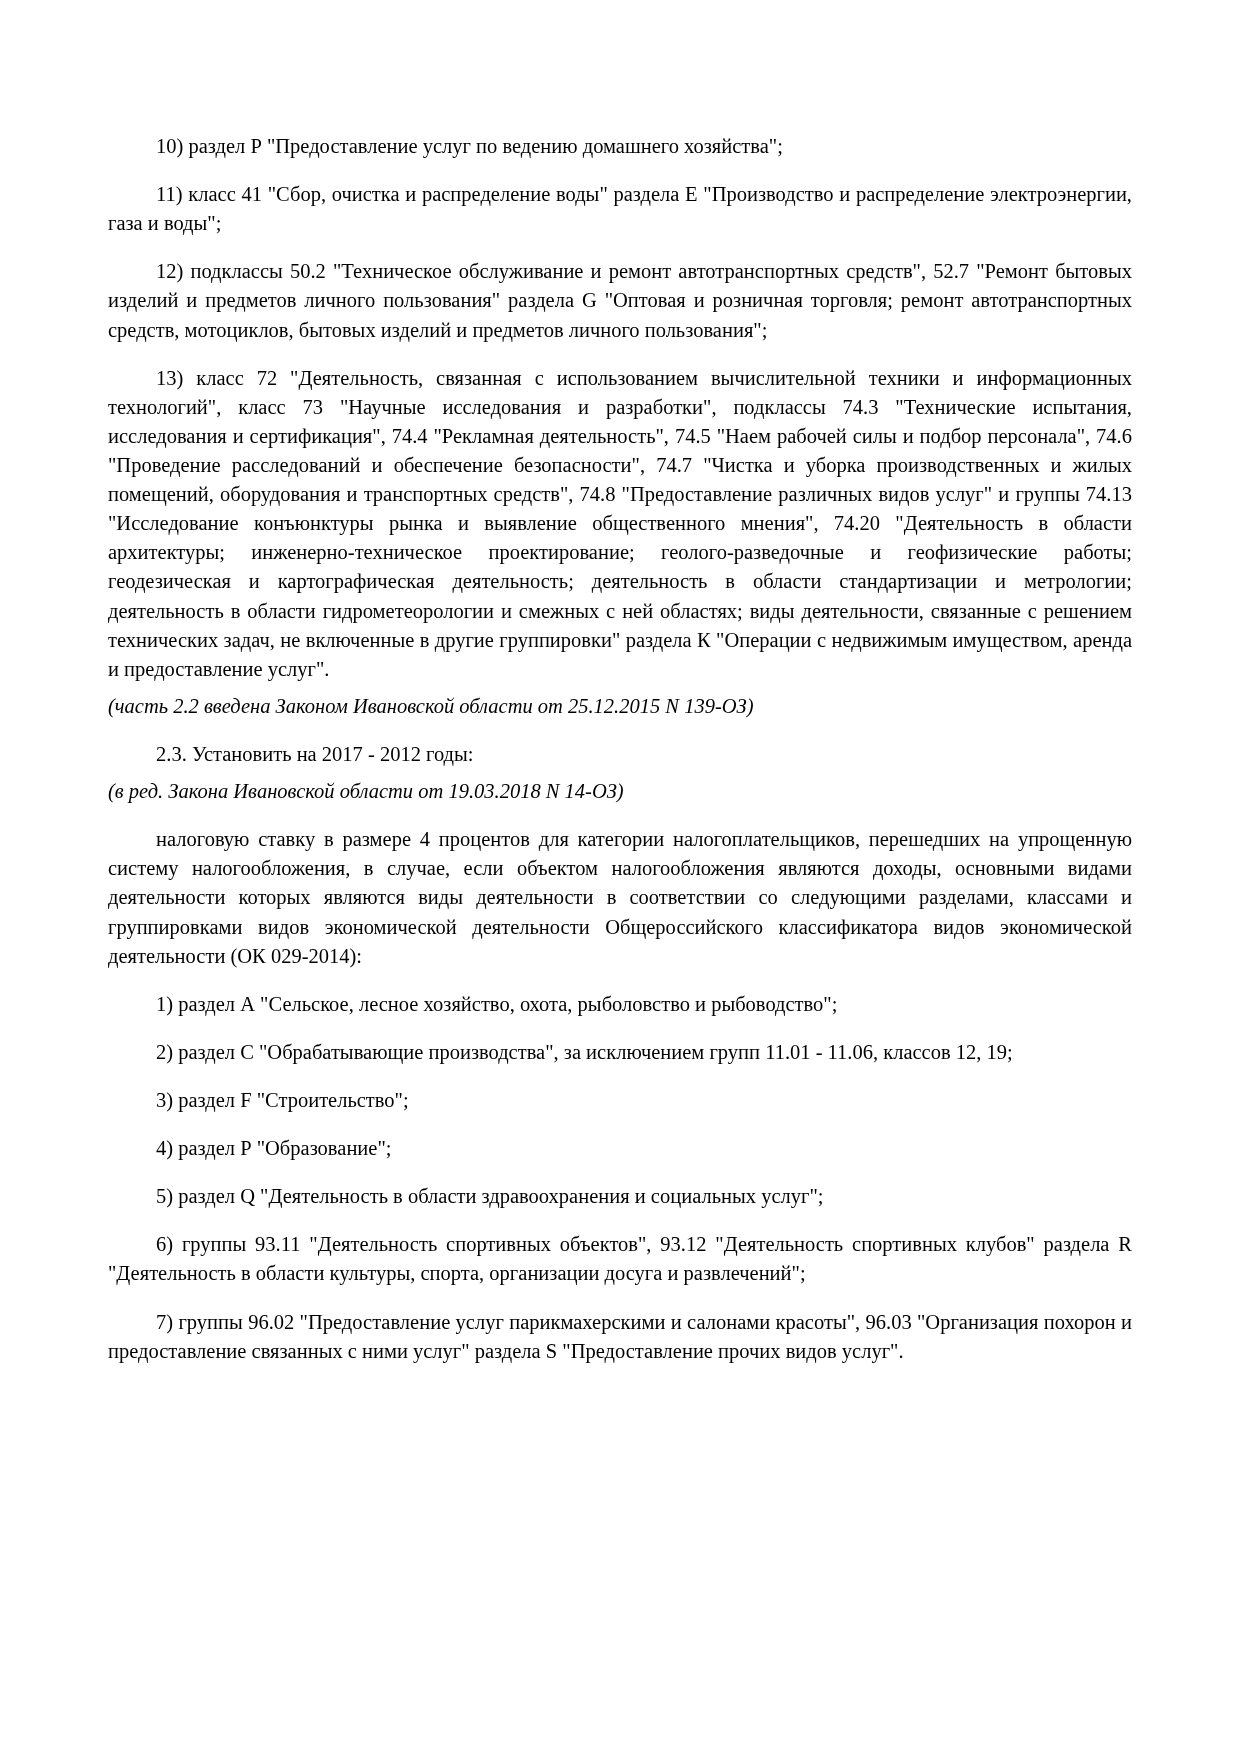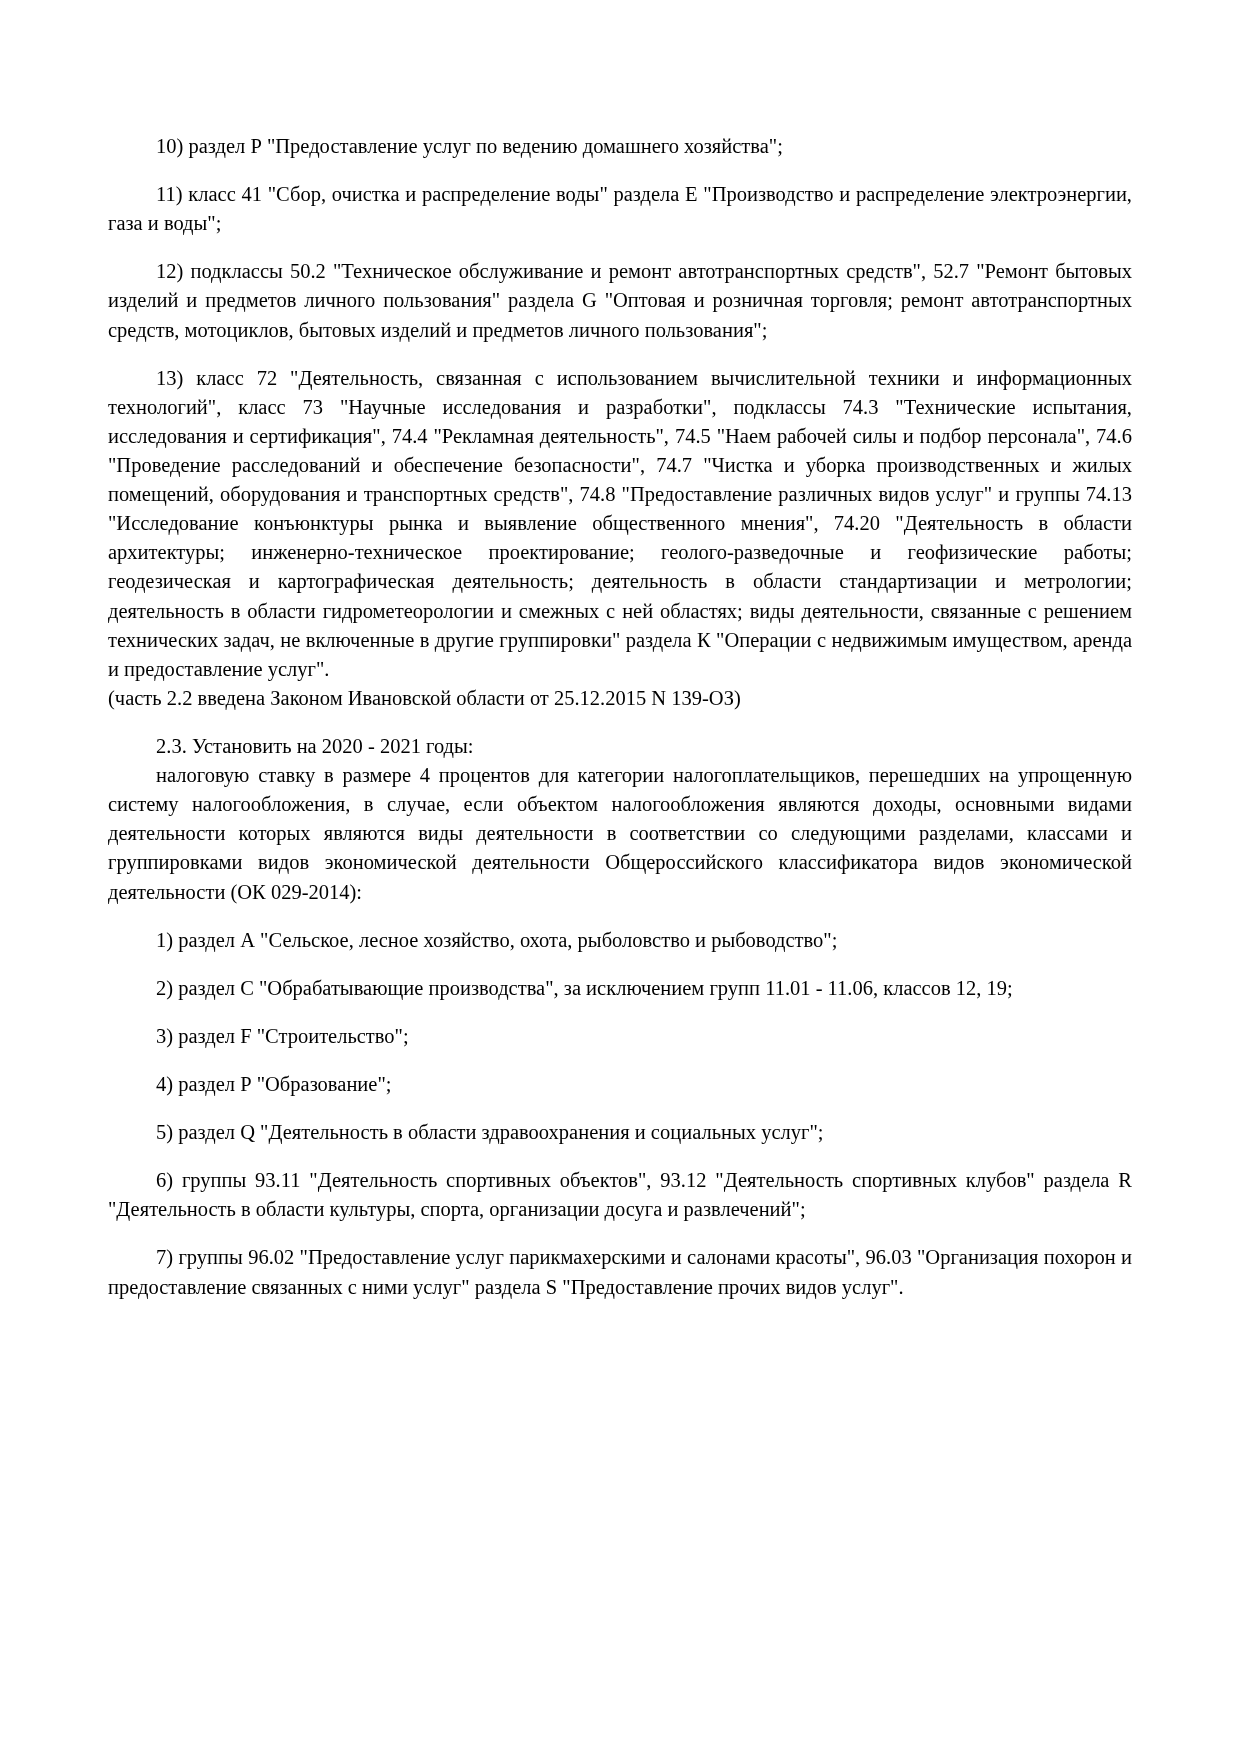--- a/index.html
+++ b/index.html
@@ -26,22 +26,23 @@
     margin: 0 0 19px 0;
     text-align: justify;
     text-indent: 48px;
     text-justify: inter-word;
   }
   p.para.tight {
     margin-bottom: 0;
   }
   p.para.note {
     text-indent: 0;
-    margin-top: 0;
+    margin-top: 8px;
     margin-bottom: 19px;
+    font-style: italic;
   }
   p.para.last {
     margin-bottom: 0;
   }
 </style>
 </head>
 <body>
 
 <div class="page">
   <div class="doc-body">
@@ -49,22 +50,23 @@
     <p class="para">10) раздел Р "Предоставление услуг по ведению домашнего хозяйства";</p>
 
     <p class="para">11) класс 41 "Сбор, очистка и распределение воды" раздела Е "Производство и распределение электроэнергии, газа и воды";</p>
 
     <p class="para">12) подклассы 50.2 "Техническое обслуживание и ремонт автотранспортных средств", 52.7 "Ремонт бытовых изделий и предметов личного пользования" раздела G "Оптовая и розничная торговля; ремонт автотранспортных средств, мотоциклов, бытовых изделий и предметов личного пользования";</p>
 
     <p class="para tight">13) класс 72 "Деятельность, связанная с использованием вычислительной техники и информационных технологий", класс 73 "Научные исследования и разработки", подклассы 74.3 "Технические испытания, исследования и сертификация", 74.4 "Рекламная деятельность", 74.5 "Наем рабочей силы и подбор персонала", 74.6 "Проведение расследований и обеспечение безопасности", 74.7 "Чистка и уборка производственных и жилых помещений, оборудования и транспортных средств", 74.8 "Предоставление различных видов услуг" и группы 74.13 "Исследование конъюнктуры рынка и выявление общественного мнения", 74.20 "Деятельность в области архитектуры; инженерно-техническое проектирование; геолого-разведочные и геофизические работы; геодезическая и картографическая деятельность; деятельность в области стандартизации и метрологии; деятельность в области гидрометеорологии и смежных с ней областях; виды деятельности, связанные с решением технических задач, не включенные в другие группировки" раздела К "Операции с недвижимым имуществом, аренда и предоставление услуг".</p>
 
     <p class="para note">(часть 2.2 введена Законом Ивановской области от 25.12.2015 N 139-ОЗ)</p>
 
-    <p class="para tight">2.3. Установить на 2020 - 2021 годы:</p>
+    <p class="para tight">2.3. Установить на 2017 - 2012 годы:</p>
 
+    <p class="para note">(в ред. Закона Ивановской области от 19.03.2018 N 14-ОЗ)</p>
 
     <p class="para">налоговую ставку в размере 4 процентов для категории налогоплательщиков, перешедших на упрощенную систему налогообложения, в случае, если объектом налогообложения являются доходы, основными видами деятельности которых являются виды деятельности в соответствии со следующими разделами, классами и группировками видов экономической деятельности Общероссийского классификатора видов экономической деятельности (ОК 029-2014):</p>
 
     <p class="para">1) раздел А "Сельское, лесное хозяйство, охота, рыболовство и рыбоводство";</p>
 
     <p class="para">2) раздел С "Обрабатывающие производства", за исключением групп 11.01 - 11.06, классов 12, 19;</p>
 
     <p class="para">3) раздел F "Строительство";</p>
 
     <p class="para">4) раздел Р "Образование";</p>

